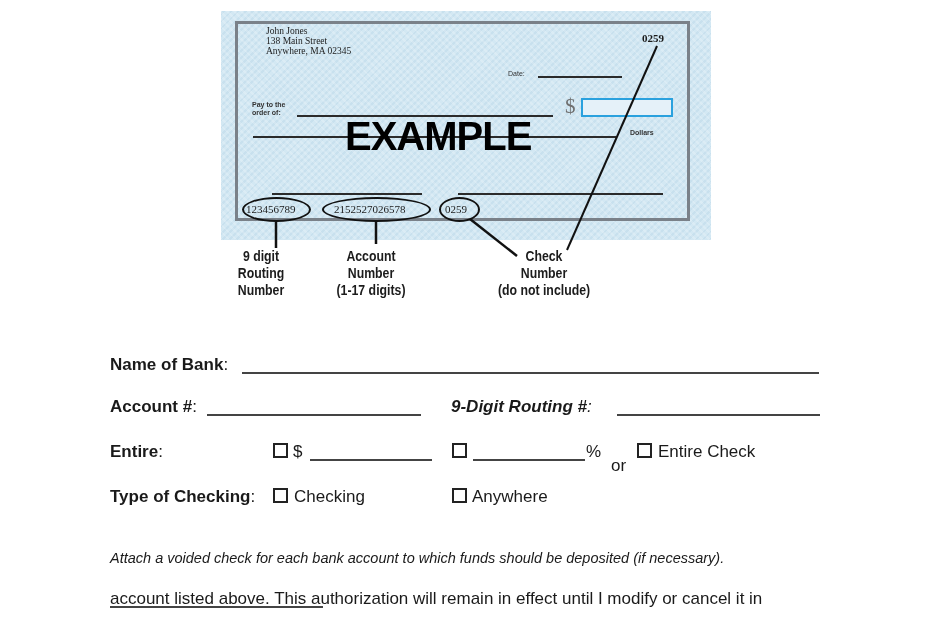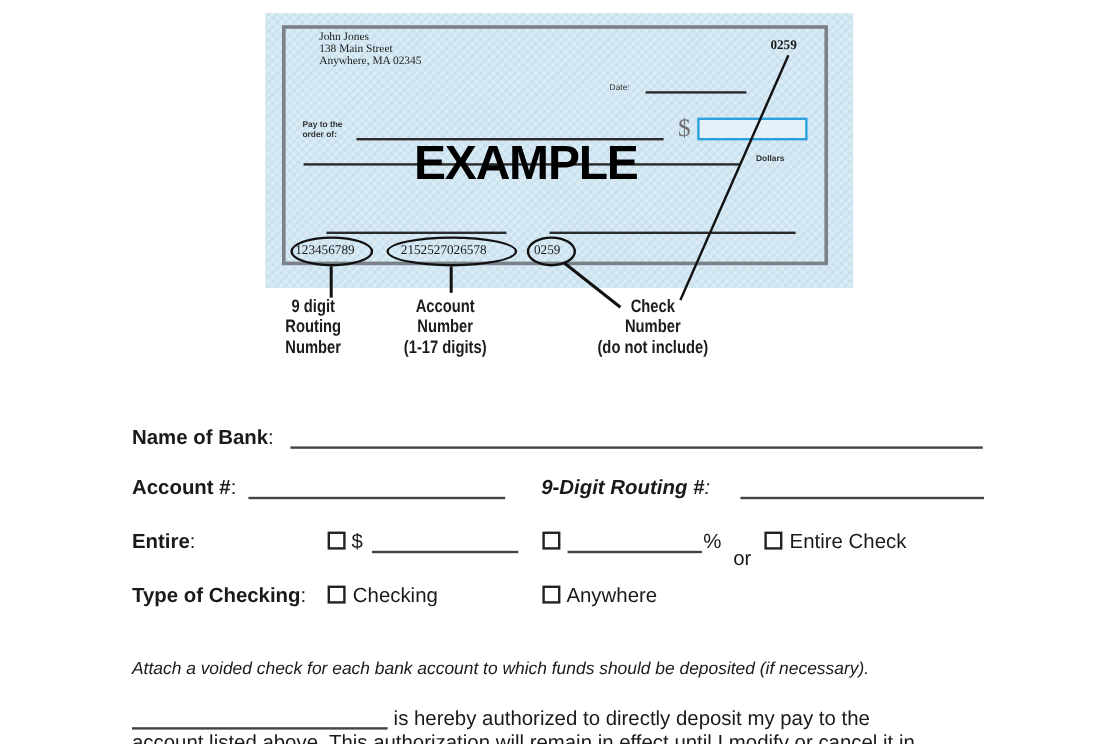--- a/index.html
+++ b/index.html
@@ -120,15 +120,14 @@
 <div class="ftext" style="left:110px; top:487px;"><span class="lbl">Type of Checking</span><span>:</span></div>
 <div class="cbox" style="left:273px; top:488px;"></div>
 <div class="ftext" style="left:294px; top:487px;">Checking</div>
 <div class="cbox" style="left:452px; top:488px;"></div>
 <div class="ftext" style="left:472px; top:487px;">Anywhere</div>
 
 <div class="note">Attach a voided check for each bank account to which funds should be deposited (if necessary).</div>
 
 <div class="uline" style="left:110px; top:606px; width:213px;"></div>
 <div class="para">
-  <div style="padding-left:218px;">is hereby authorized to directly deposit my pay to the</div>
   <div>account listed above. This authorization will remain in effect until I modify or cancel it in</div>
 </div>
 
 </body></html>

